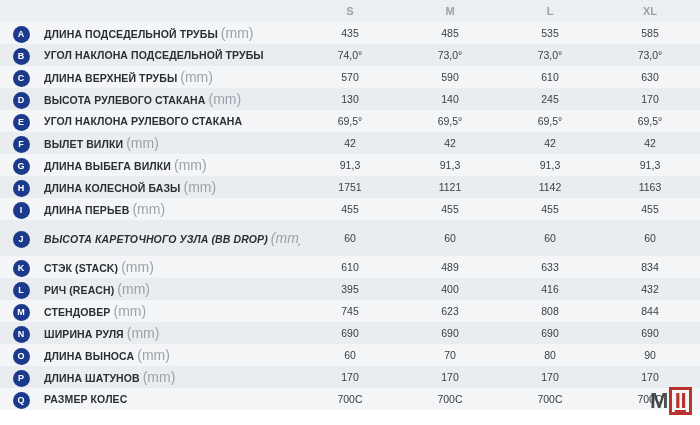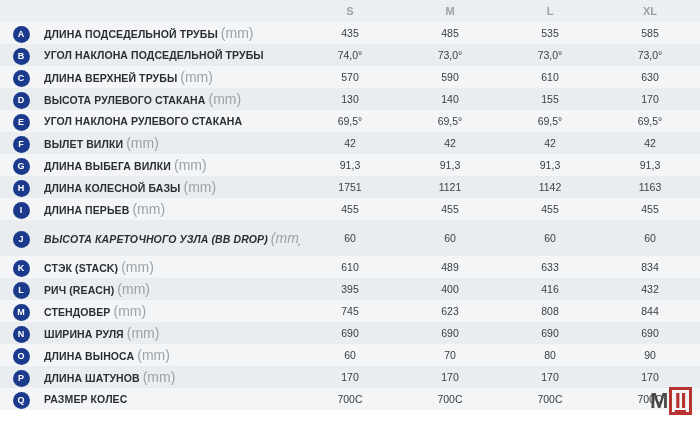--- a/index.html
+++ b/index.html
@@ -142,21 +142,21 @@
         <td class="val-cell">570</td>
         <td class="val-cell">590</td>
         <td class="val-cell">610</td>
         <td class="val-cell">630</td>
       </tr>
       <tr class="even">
         <td class="badge-cell"><span class="badge">D</span></td>
         <td class="label-cell"><span>ВЫСОТА РУЛЕВОГО СТАКАНА</span> <span class="unit">(mm)</span></td>
         <td class="val-cell">130</td>
         <td class="val-cell">140</td>
-        <td class="val-cell">155</td>
+        <td class="val-cell">245</td>
         <td class="val-cell">170</td>
       </tr>
       <tr class="odd">
         <td class="badge-cell"><span class="badge">E</span></td>
         <td class="label-cell"><span>УГОЛ НАКЛОНА РУЛЕВОГО СТАКАНА</span></td>
         <td class="val-cell">69,5°</td>
         <td class="val-cell">69,5°</td>
         <td class="val-cell">69,5°</td>
         <td class="val-cell">69,5°</td>
       </tr>

